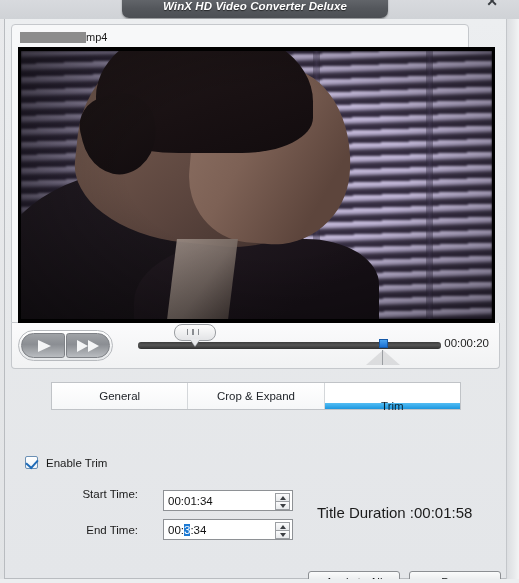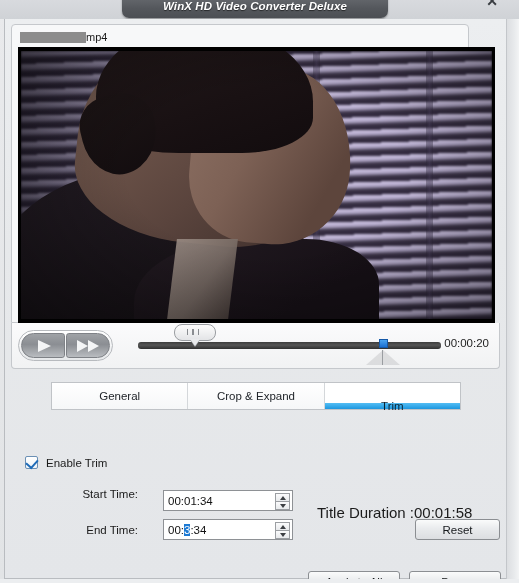--- a/index.html
+++ b/index.html
@@ -577,21 +577,20 @@
               <span class="arw up"></span>
             </span>
           <span class="spin-b down">
               <span class="arw down"></span>
             </span>
         </span>
       </div>
 
       <div class="duration-text">Title Duration :00:01:58</div>
 
-      <div class="btn btn-reset">Reset</div>
     </div>
 
     <div class="btn btn-apply">Apply to All</div>
     <div class="btn btn-done">Done</div>
 
   </div>
 
   <div class="right-edge"></div>
   <div class="bottom-edge"></div>
 

